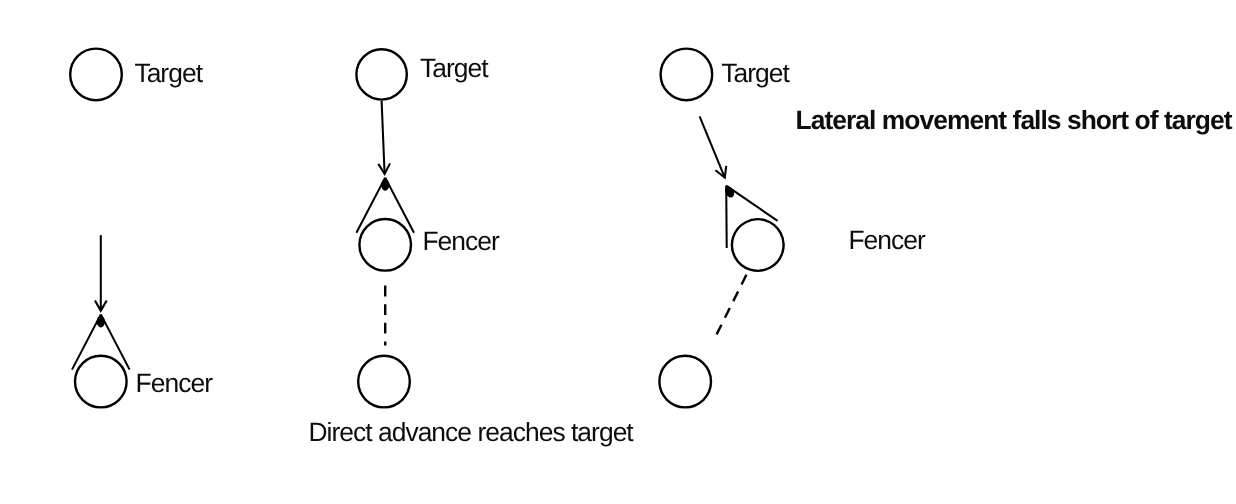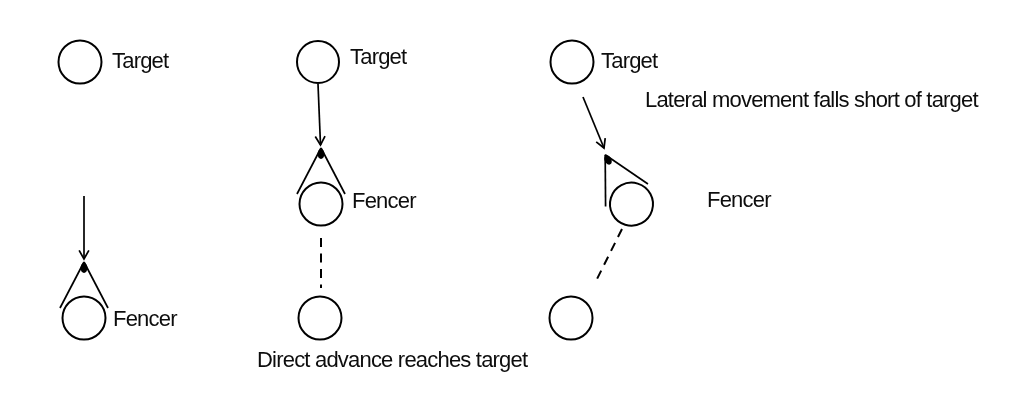--- a/index.html
+++ b/index.html
@@ -84,15 +84,15 @@
 
   <div class="label" style="left:112px; top:62px;">Target</div>
   <div class="label" style="left:113px; top:320px;">Fencer</div>
 
   <div class="label" style="left:350px; top:58px;">Target</div>
   <div class="label" style="left:352px; top:202px;">Fencer</div>
   <div class="label" style="left:212px; top:361px;margin-left:45px;">Direct advance reaches target</div>
 
   <div class="label" style="left:601px; top:62px;">Target</div>
   <div class="label" style="left:707px; top:201px;">Fencer</div>
-  <div class="label" style="left:645px; top:101px;">Lateral movement falls short of target</div>
+  <div class="label" style="left:663px; top:101px;font-weight:bold;">Lateral movement falls short of target</div>
 
 </div>
 
 </body></html>

